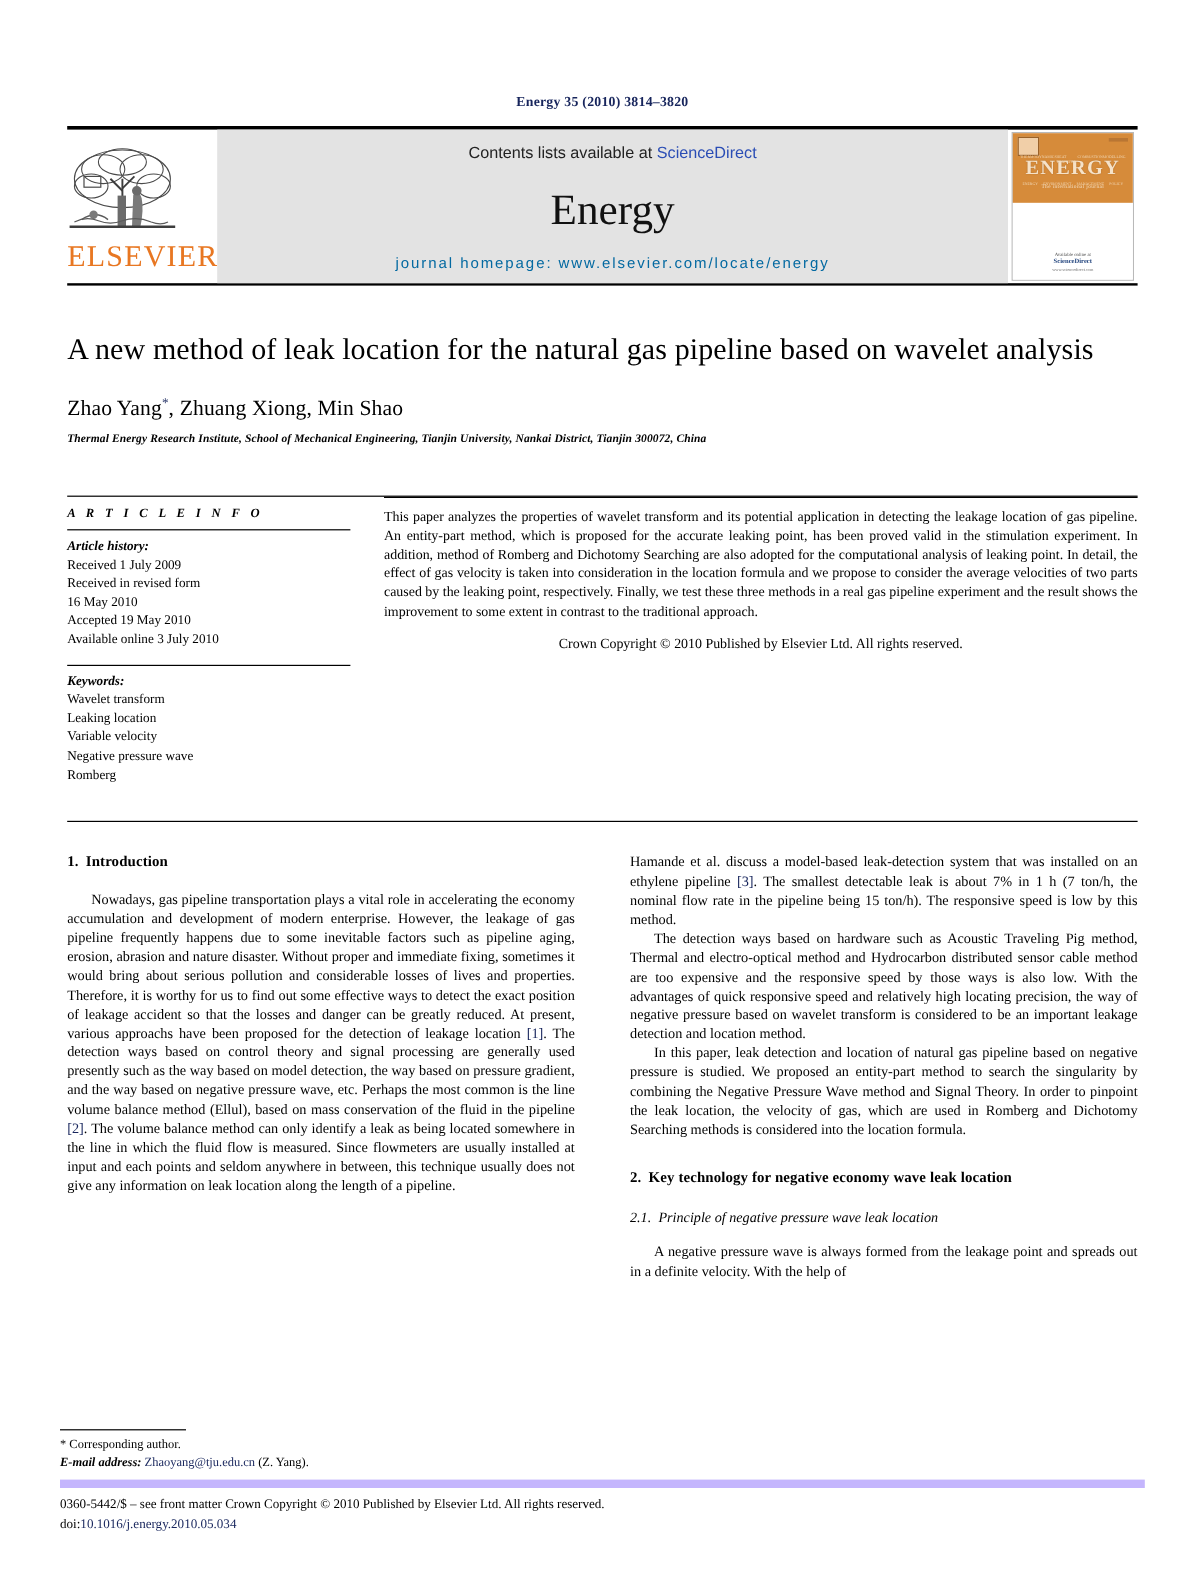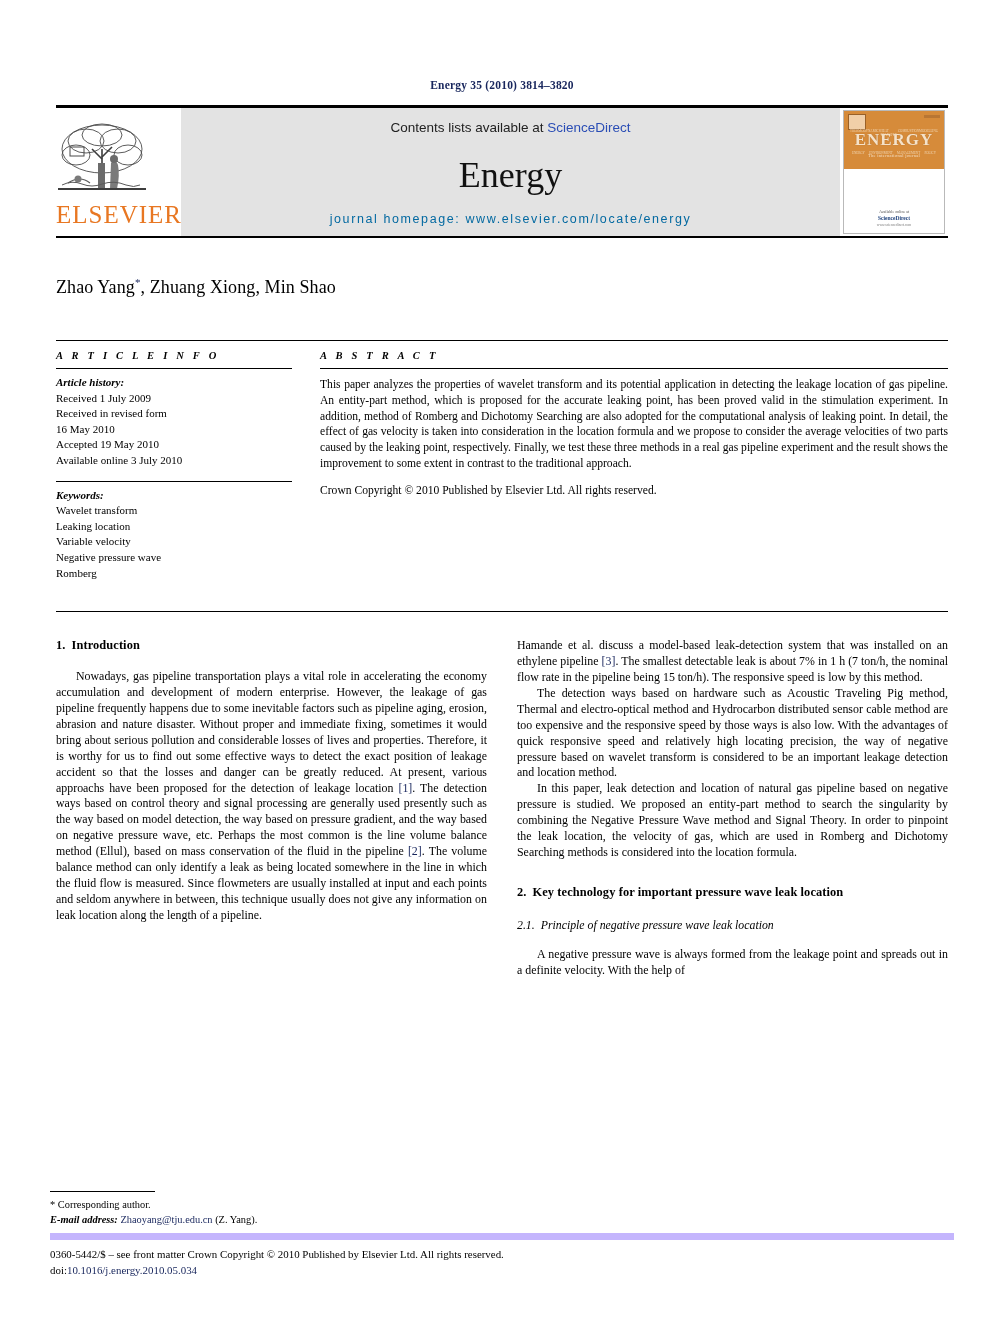--- a/index.html
+++ b/index.html
@@ -260,33 +260,33 @@
     font-weight: bold;
   }
   .abstract-text {
     font-size: 11.6px;
     line-height: 1.36;
     text-align: justify;
     padding-top: 8px;
   }
   .copyright {
     font-size: 11.6px;
-    text-align: left;
+    text-align: center;
     margin-top: 12px;
   }
   .info-abstract-bottom {
     margin: 18px 50px 0 50px;
     border-top: 1px solid #000;
   }
 
   
   .body-cols {
     margin: 26px 50px 0 50px;
     display: flex;
-    gap: 30px;
+    gap: 46px;
   }
   .col {
     flex: 1 1 0;
     min-width: 0;
   }
   h2.sec-head {
     font-size: 12.4px;
     font-weight: bold;
     margin: 0 0 16px 0;
     letter-spacing: .1px;
@@ -427,23 +427,25 @@
           <div class="cover-sd">ScienceDirect</div>
           <div class="cover-url">www.sciencedirect.com</div>
         </div>
       </div>
     </div>
 
   </div>
   <div class="masthead-rule"></div>
 
   <div class="title-block">
+    <h1 class="paper-title">A new method of leak location for the natural gas pipeline based on wavelet analysis</h1>
     <div class="authors">
       <span>Zhao Yang<sup>*</sup>, Zhuang Xiong, Min Shao</span>
     </div>
+    <div class="affiliation">Thermal Energy Research Institute, School of Mechanical Engineering, Tianjin University, Nankai District, Tianjin 300072, China</div>
   </div>
 
   <div class="info-abstract">
     <div class="info-col">
       <div class="sec-caps">A R T I C L E   I N F O</div>
       <div class="thin-rule"></div>
       <div class="info-group">
         <div class="lbl">Article history:</div>
         <div>Received 1 July 2009</div>
         <div>Received in revised form</div>
@@ -456,21 +458,20 @@
         <div class="lbl">Keywords:</div>
         <div>Wavelet transform</div>
         <div>Leaking location</div>
         <div>Variable velocity</div>
         <div>Negative pressure wave</div>
         <div>Romberg</div>
       </div>
     </div>
 
     <div class="abs-col">
-      <div class="sec-caps">A B S T R A C T</div>
       <div class="thin-rule"></div>
       <div class="abstract-text">This paper analyzes the properties of wavelet transform and its potential application in detecting the leakage location of gas pipeline. An entity-part method, which is proposed for the accurate leaking point, has been proved valid in the stimulation experiment. In addition, method of Romberg and Dichotomy Searching are also adopted for the computational analysis of leaking point. In detail, the effect of gas velocity is taken into consideration in the location formula and we propose to consider the average velocities of two parts caused by the leaking point, respectively. Finally, we test these three methods in a real gas pipeline experiment and the result shows the improvement to some extent in contrast to the traditional approach.</div>
       <div class="copyright">Crown Copyright © 2010 Published by Elsevier Ltd. All rights reserved.</div>
     </div>
   </div>
   <div class="info-abstract-bottom"></div>
 
   <div class="body-cols">
 
     <div class="col">
@@ -483,21 +484,21 @@
     </div>
 
     <div class="col">
       <p class="body" style="text-indent:0">
         <span>Hamande et al. discuss a model-based leak-detection system that was installed on an ethylene pipeline </span><span class="ref">[3]</span><span>. The smallest detectable leak is about 7% in 1 h (7 ton/h, the nominal flow rate in the pipeline being 15 ton/h). The responsive speed is low by this method.</span>
       </p>
       <p class="body">The detection ways based on hardware such as Acoustic Traveling Pig method, Thermal and electro-optical method and Hydrocarbon distributed sensor cable method are too expensive and the responsive speed by those ways is also low. With the advantages of quick responsive speed and relatively high locating precision, the way of negative pressure based on wavelet transform is considered to be an important leakage detection and location method.</p>
       <p class="body">In this paper, leak detection and location of natural gas pipeline based on negative pressure is studied. We proposed an entity-part method to search the singularity by combining the Negative Pressure Wave method and Signal Theory. In order to pinpoint the leak location, the velocity of gas, which are used in Romberg and Dichotomy Searching methods is considered into the location formula.</p>
 
       <h2 class="sec-head" style="margin-top:24px">
-        <span class="num">2.</span><span>Key technology for important pressure wave leak location</span>
+        <span class="num">2.</span><span>Key technology for negative economy wave leak location</span>
       </h2>
       <h3 class="subsec-head">
         <span class="num">2.1.</span><span>Principle of negative pressure wave leak location</span>
       </h3>
       <p class="body">A negative pressure wave is always formed from the leakage point and spreads out in a definite velocity. With the help of</p>
     </div>
 
   </div>
 
   <div class="footnote">

